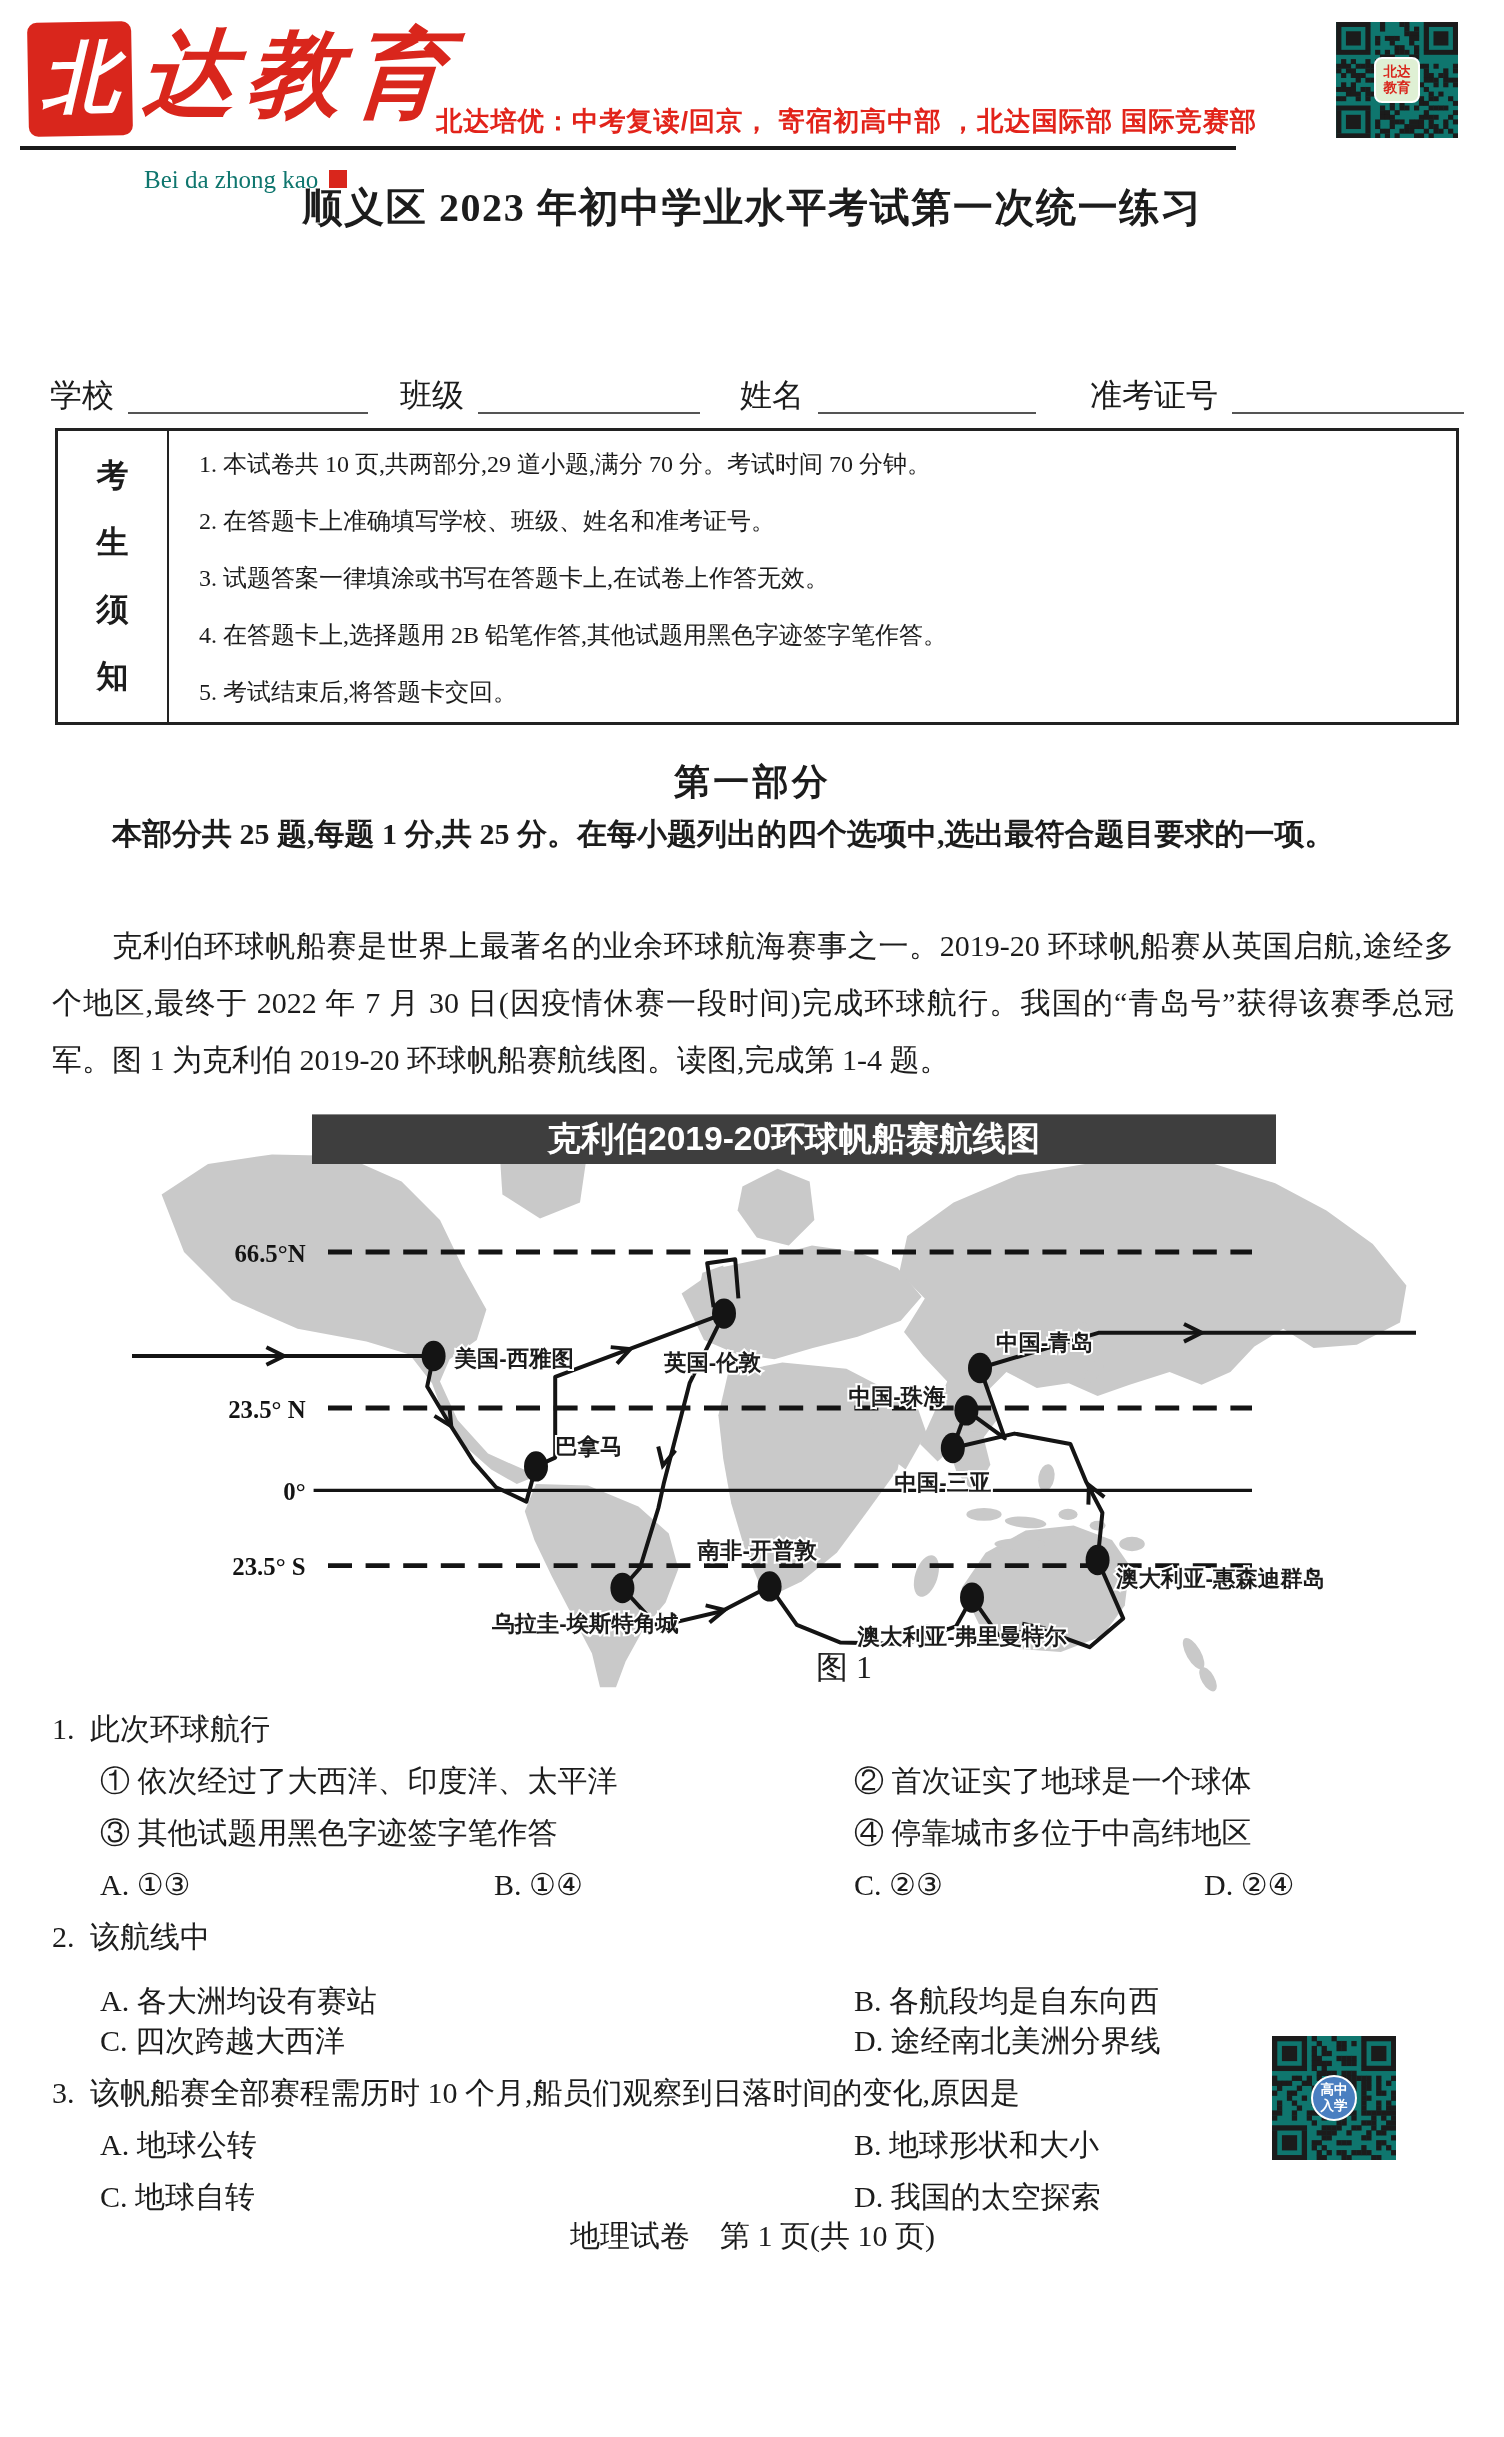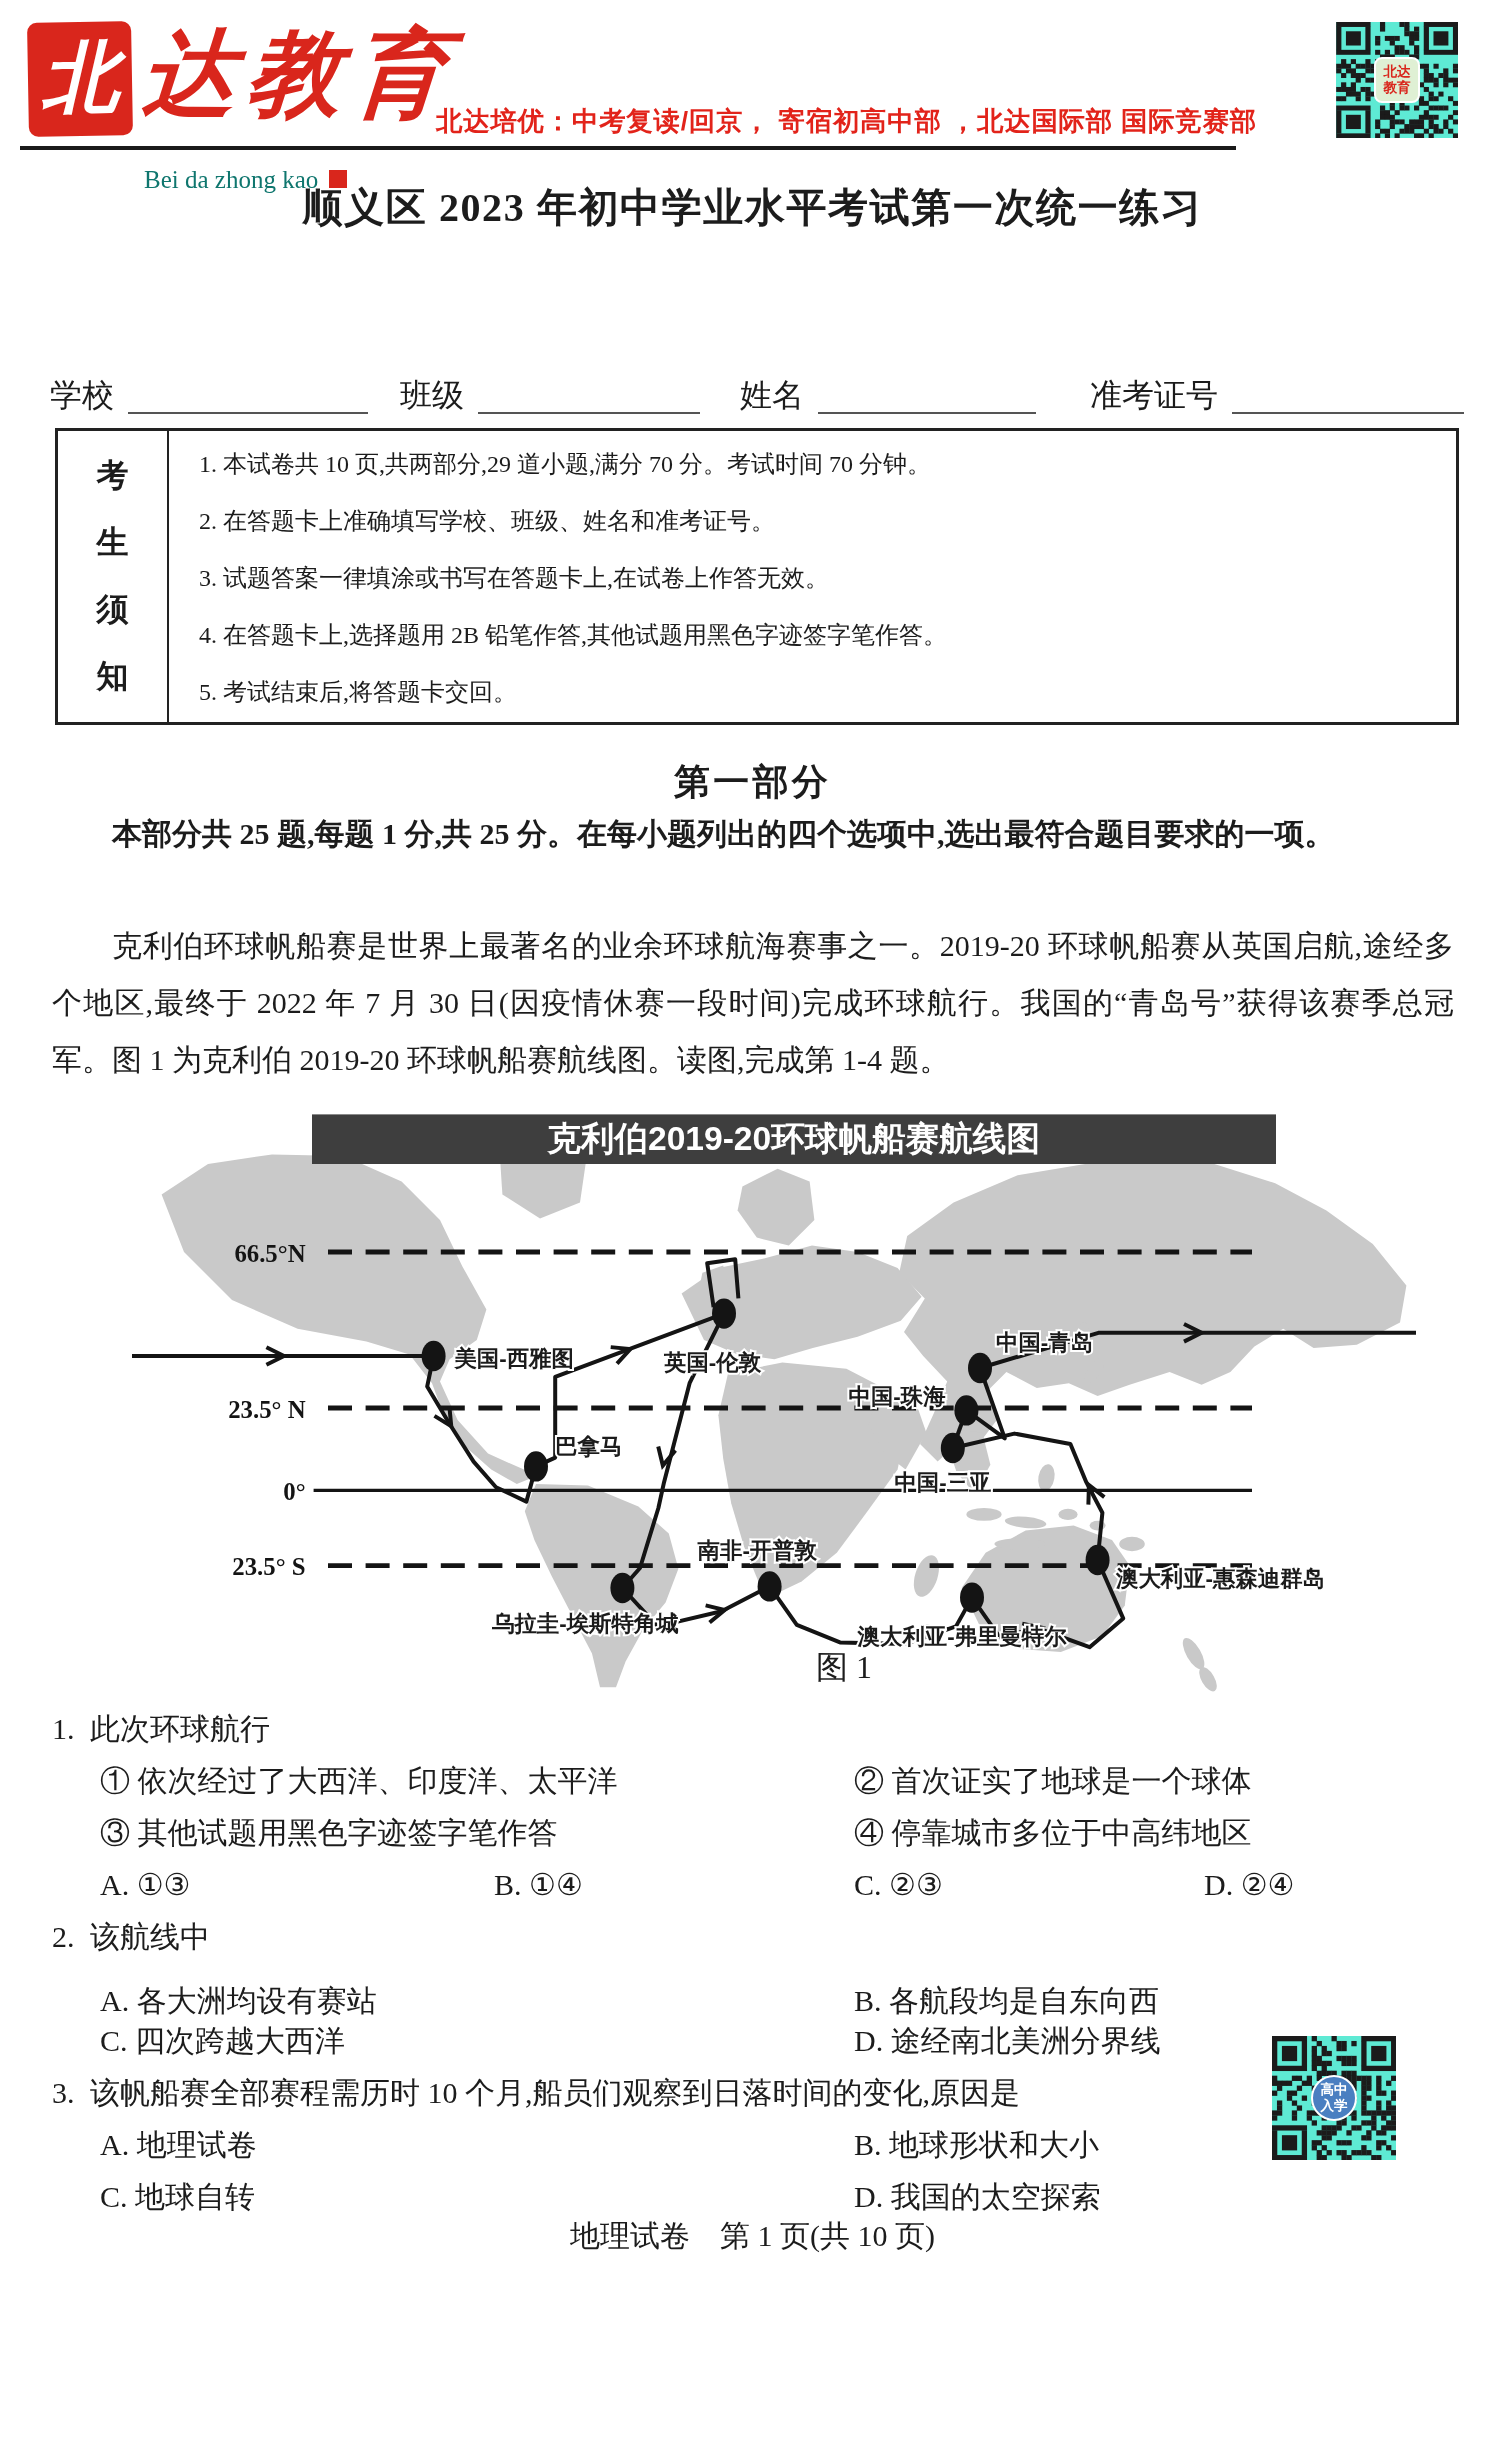--- a/index.html
+++ b/index.html
@@ -10,21 +10,21 @@
   #seal{left:28px;top:22.4px;width:104px;height:114px;background:#d9261c;border-radius:9.6px;
         display:flex;align-items:center;justify-content:center;transform:rotate(-1deg);}
   #seal span{color:#fff;font-size:77px;font-weight:bold;font-style:italic;font-family:"DejaVu Serif",serif;}
   #brand{left:142px;top:27px;font-size:94px;font-weight:bold;font-style:italic;color:#d9261c;
          letter-spacing:11.2px;transform:skewX(-4deg);line-height:1;}
   #brand-en{left:144px;top:166px;font-size:25px;color:#0f766e;}
   #brand-en .sq{display:inline-block;width:17.6px;height:17.6px;background:#d9261c;margin-left:11.2px;}
   #slogan{left:436px;top:104px;font-size:26.4px;font-weight:bold;color:#e2231a;letter-spacing:0.8px;
           font-family:"Liberation Sans",sans-serif;}
   #hrule{left:20px;top:146px;width:1216px;height:4px;background:#1a1a1a;}
-  .qrbox{background:#5eead4;}
+  .qrbox{background:#0f766e;}
   .qrlogo{position:absolute;display:flex;flex-direction:column;align-items:center;justify-content:center;}
   
   #main-title{left:0;top:180px;width:100%;text-align:center;font-size:40px;font-weight:bold;letter-spacing:1.6px;}
   #subject-title{left:0;top:282px;width:100%;text-align:center;font-size:50px;font-weight:bold;letter-spacing:6.4px;}
   
   #form-row{left:0;top:374px;width:100%;height:48px;font-size:32px;}
   .ffield{position:absolute;top:0;}
   .fline{position:absolute;top:38px;height:2.4px;background:#555;}
   
   #notice{left:55px;top:428px;width:1398px;height:291px;border:3.2px solid #222;}
@@ -414,21 +414,21 @@
       </div>
       <div class="qrow" style="top: 312px;">
         <span class="qcol" style="left: 48px;">C. 四次跨越大西洋</span>
         <span class="qcol" style="left: 802px;">D. 途经南北美洲分界线</span>
       </div>
       <div class="qrow" style="top: 364px;">
         <span class="qcol" style="left: 0px;">3.</span>
         <span class="qcol" style="left: 38px;">该帆船赛全部赛程需历时 10 个月,船员们观察到日落时间的变化,原因是</span>
       </div>
       <div class="qrow" style="top: 416px;">
-        <span class="qcol" style="left: 48px;">A. 地理试卷</span>
+        <span class="qcol" style="left: 48px;">A. 地球公转</span>
         <span class="qcol" style="left: 802px;">B. 地球形状和大小</span>
       </div>
       <div class="qrow" style="top: 468px;">
         <span class="qcol" style="left: 48px;">C. 地球自转</span>
         <span class="qcol" style="left: 802px;">D. 我国的太空探索</span>
       </div>
     </div>
 
   <div class="abs qrbox" id="qr-bottom" style="left:1272px;top:2036px;width:124px;height:124px;"><svg width="124" height="124" viewBox="0 0 155 155">
         <rect x="49.6" y="0" width="6.6000000000000005" height="6.6000000000000005" fill="#1b1b1b"></rect>

